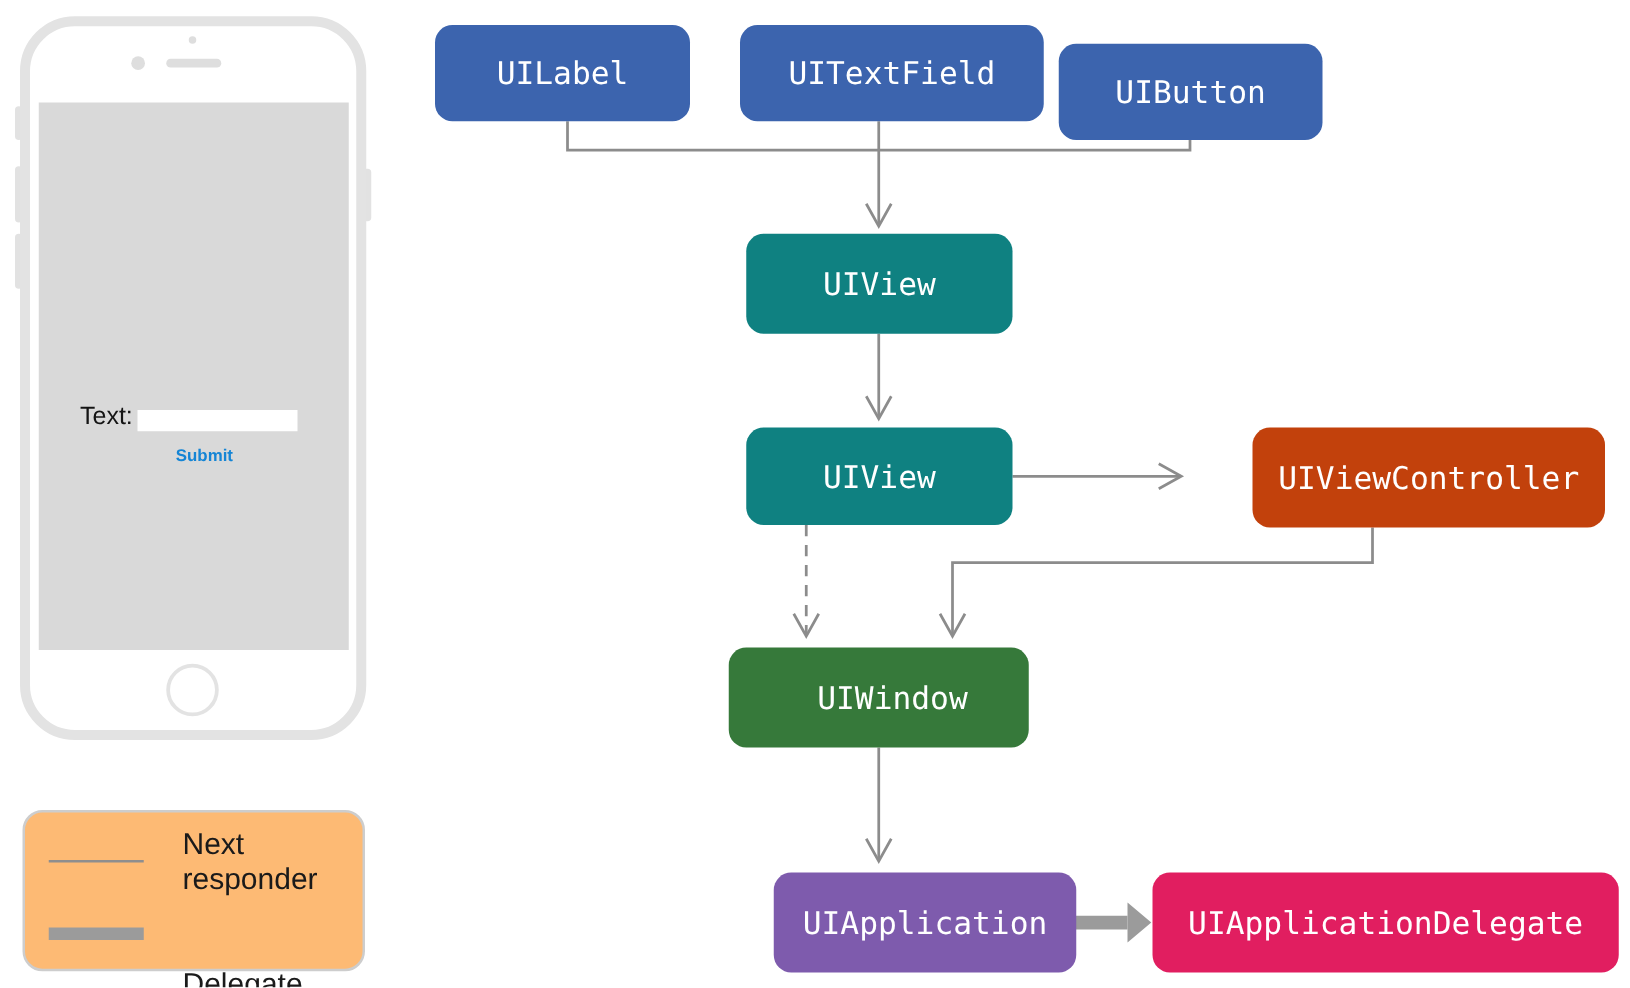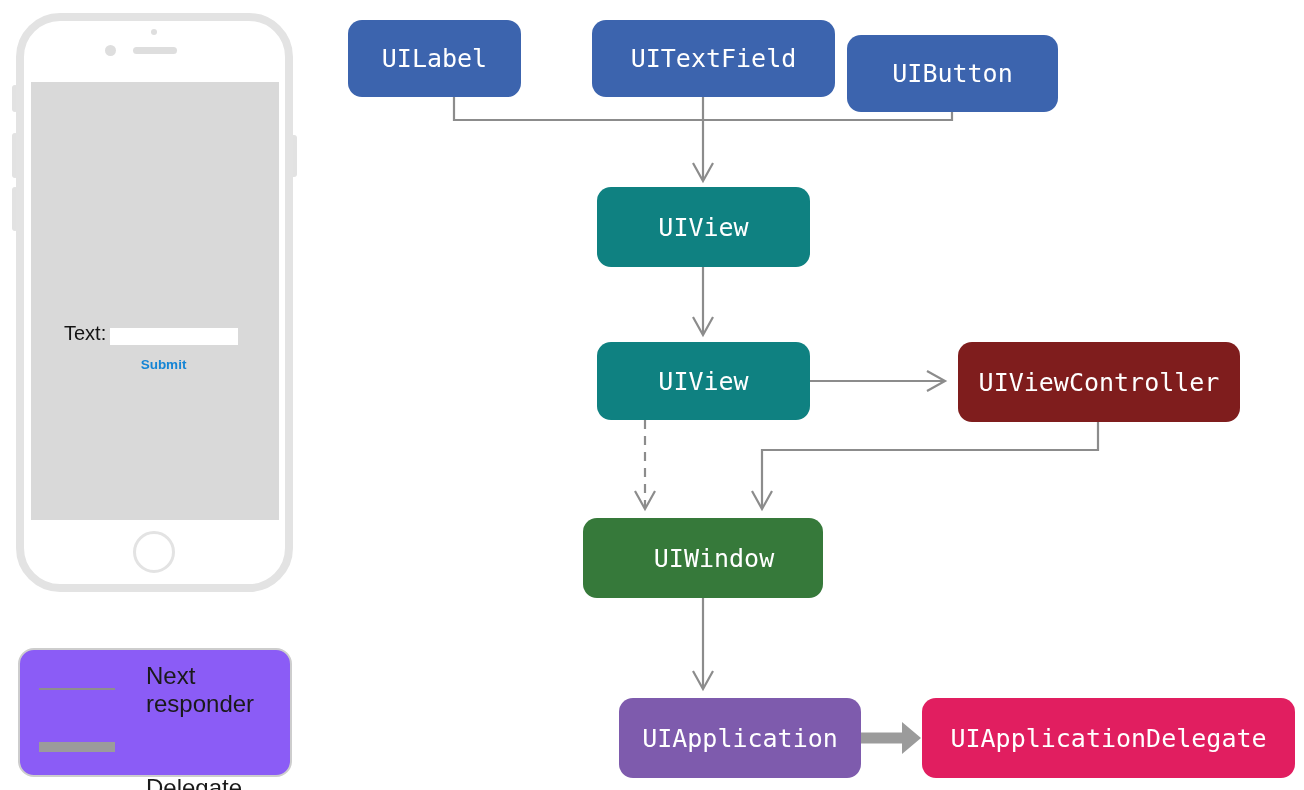--- a/index.html
+++ b/index.html
@@ -19,35 +19,35 @@
   .cam-dot { position:absolute; left:151px; top:29px; width:6px; height:6px; border-radius:50%; background:#dedede; }
   .front-cam { position:absolute; left:105px; top:45px; width:11px; height:11px; border-radius:50%; background:#dedede; }
   .speaker { position:absolute; left:133px; top:47px; width:44px; height:7px; border-radius:4px; background:#dedede; }
   .home-btn { position:absolute; left:133px; top:531px; width:42px; height:42px; border-radius:50%; border:3px solid #e3e3e3; background:#ffffff; }
 
   .screen-text-label { position:absolute; left:64px; top:322px; font-size:20px; color:#141414; }
   .screen-field { position:absolute; left:110px; top:328px; width:128px; height:17px; background:#ffffff; border:none; outline:none; font-size:13px; padding:0 4px; }
   .screen-submit { position:absolute; left:31px; top:357px; width:248px; text-align:center; font-size:13.5px; font-weight:600; cursor:pointer; }
 
   
-  .legend { position:absolute; left:18px; top:648px; width:274px; height:129px; background:#8b5cf6; border:2px solid #cdcdcd; border-radius:16px; }
+  .legend { position:absolute; left:18px; top:648px; width:274px; height:129px; background:#fdba74; border:2px solid #cdcdcd; border-radius:16px; }
   .legend-line-thin { position:absolute; left:19px; top:38px; width:76px; height:2px; background:#8e8e8e; }
   .legend-line-thick { position:absolute; left:19px; top:92px; width:76px; height:10px; background:#9b9b9b; }
   .legend-text { position:absolute; left:126px; font-size:24px; line-height:28px; color:#1a1a1a; width:142px; }
   .legend-text.t1 { top:12px; }
   .legend-text.t2 { top:84px;margin-top:40px; }
 
   
   .node {
     position:absolute; border-radius:14px; color:#ffffff;
     font-family:"DejaVu Sans Mono","Liberation Mono",monospace;
     font-size:25px; display:flex; align-items:center; justify-content:center;
     white-space:nowrap;
   }
-  .n-uilabel          { left:348px; top:20px;  width:173px; height:77px; }
+  .n-uilabel          { left:348px; top:20px;  width:204px; height:77px; }
   .n-uitextfield      { left:592px; top:20px;  width:243px; height:77px; }
   .n-uibutton         { left:847px; top:19px;  width:211px; height:77px; }
   .n-uiview-inner     { left:597px; top:187px; width:213px; height:80px; }
   .n-uiview-root      { left:597px; top:342px; width:213px; height:78px; }
   .n-uiviewcontroller { left:958px; top:342px; width:282px; height:80px; }
   .n-uiwindow         { left:583px; top:518px; width:240px; height:80px;padding-left:22px; }
   .n-uiapplication    { left:583px; top:698px; width:242px; height:80px;margin-left:36px; }
   .n-uiappdelegate    { left:922px; top:698px; width:373px; height:80px; }
 
   .connectors { position:absolute; left:0; top:0; width:1304px; height:790px; pointer-events:none; }
@@ -104,18 +104,18 @@
 
     <path d="M827,738 L902,738" fill="none" stroke="#9b9b9b" stroke-width="11"></path>
     <polygon points="902,722 921,738 902,754" fill="#9b9b9b"></polygon>
   </svg>
 
   <div class="node n-uilabel" style="background-color: rgb(60, 100, 174);">UILabel</div>
   <div class="node n-uitextfield" style="background-color: rgb(60, 100, 174);">UITextField</div>
   <div class="node n-uibutton" style="background-color: rgb(60, 100, 174); margin-top: 16px;">UIButton</div>
   <div class="node n-uiview-inner" style="background-color: rgb(15, 129, 129);">UIView</div>
   <div class="node n-uiview-root" style="background-color: rgb(15, 129, 129);">UIView</div>
-  <div class="node n-uiviewcontroller" style="background-color: #7f1d1d;">UIViewController</div>
+  <div class="node n-uiviewcontroller" style="background-color: #c2410c; margin-left: 44px;">UIViewController</div>
   <div class="node n-uiwindow" style="background-color: rgb(54, 121, 58);">UIWindow</div>
   <div class="node n-uiapplication" style="background-color: rgb(126, 91, 173);">UIApplication</div>
   <div class="node n-uiappdelegate" style="background-color: rgb(225, 30, 96);">UIApplicationDelegate</div>
 
 </div>
 
 </body></html>

